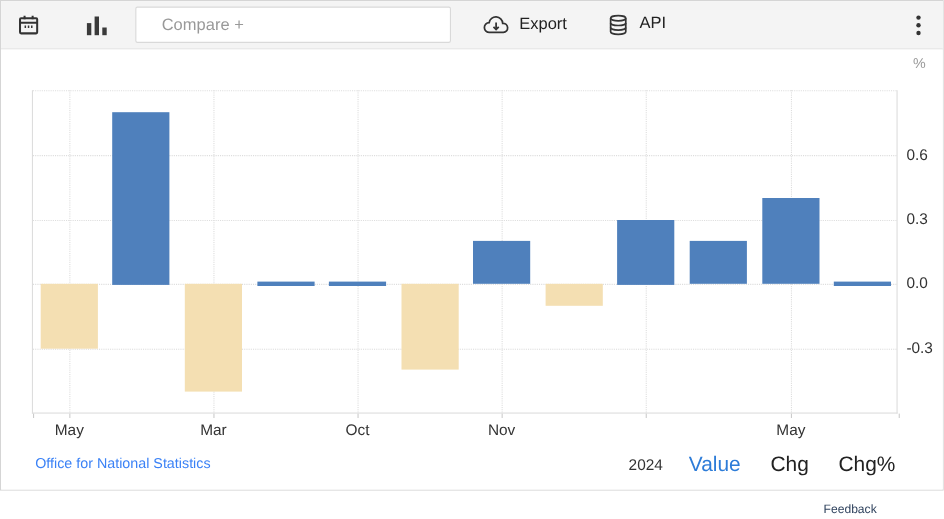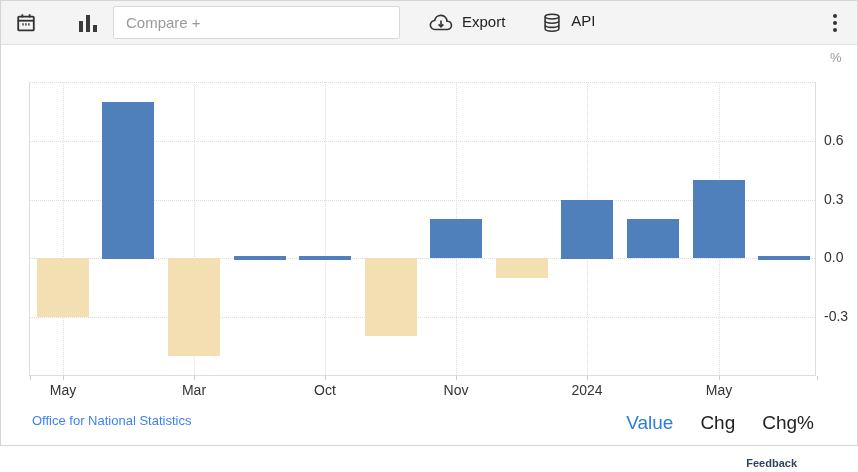--- a/index.html
+++ b/index.html
@@ -27,23 +27,23 @@
     background: none; border: none; cursor: pointer;
     font-family: inherit; font-size: 14px; color: #333; letter-spacing: .3px;
   }
   .charttype-btn { margin-left: 42px; }
   .bars-icon { display: flex; align-items: flex-end; gap: 3px; height: 18px; }
   .bars-icon i { display: block; width: 4px; background: #3a3a3a; }
   .bars-icon i:nth-child(1) { height: 11px; }
   .bars-icon i:nth-child(2) { height: 17px; }
   .bars-icon i:nth-child(3) { height: 7px; }
   .compare-input {
-    margin-left: 16px; width: 287px; height: 33px;
+    margin-left: 26px; width: 287px; height: 33px;
     border: 1px solid #d9d9d9; border-radius: 2px;
-    background: #fff; padding: 0 12px;
+    background: #fff; padding: 0 23px;
     font-family: inherit; font-size: 15px; color: #333;
   }
   .compare-input::placeholder { color: #999; }
   .tool-link {
     display: flex; align-items: flex-start; gap: 8px;
     background: none; border: none; cursor: pointer;
     font-family: inherit; font-size: 15px; color: #222;
   }
   .export-btn { margin-left: 28px; }
   .api-btn { margin-left: 36px; }
@@ -74,21 +74,21 @@
     position: absolute; left: 31px; top: 368px;
     font-size: 13px; color: #3b82f6; text-decoration: none;
   }
   .links-row {
     position: absolute; right: 43px; top: 367px;
     display: flex; gap: 27px;
   }
   .links-row a { font-size: 19px; color: #222; text-decoration: none; cursor: pointer; }
   .links-row a.active { color: #2d7cd8; }
   
-  .feedback-row { width: 810px; height: 26px; text-align: right; padding: 7px 13px 0 0; font-weight: bold; }
+  .feedback-row { width: 810px; height: 26px; text-align: right; padding: 7px 13px 0 0; }
   .feedback-row a { font-size: 11px; color: #31445f; text-decoration: none; cursor: pointer; }
   svg.tool-icon { display: block; }
 </style>
 </head>
 <body>
 
 <div class="widget">
 
   <div class="toolbar">
     <button class="icon-btn">
@@ -179,21 +179,21 @@
         <div class="xtick" style="left: 33px;"></div>
         <div class="xtick" style="left: 164px;"></div>
         <div class="xtick" style="left: 295px;"></div>
         <div class="xtick" style="left: 426px;"></div>
         <div class="xtick" style="left: 557px;"></div>
         <div class="xtick" style="left: 689px;"></div>
         <div class="xlabel" style="left: 33px;">May</div>
         <div class="xlabel" style="left: 164px;">Mar</div>
         <div class="xlabel" style="left: 295px;">Oct</div>
         <div class="xlabel" style="left: 426px;">Nov</div>
-        <div class="xlabel" style="left: 557px;">2024</div>
+        <div class="xlabel" style="left: 557px; margin-top: 32px;">2024</div>
         <div class="xlabel" style="left: 689px;">May</div>
         <div class="ylabel" style="top: 50px;">0.6</div>
         <div class="ylabel" style="top: 109px;">0.3</div>
         <div class="ylabel" style="top: 167px;">0.0</div>
         <div class="ylabel" style="top: 226px;">-0.3</div>
       </div>
     <a class="source-link">Office for National Statistics</a>
     <div class="links-row">
       <a class="active">Value</a>
       <a>Chg</a>

